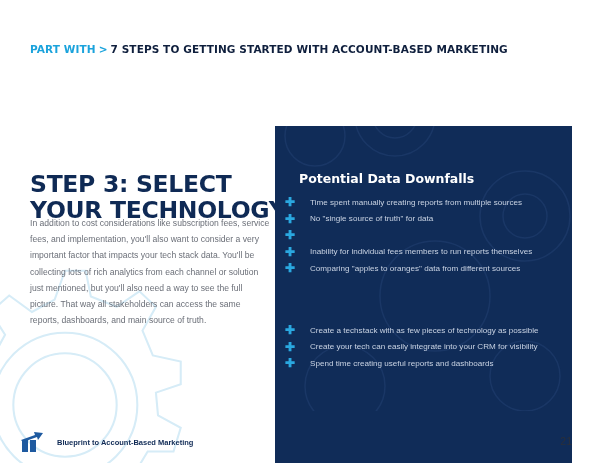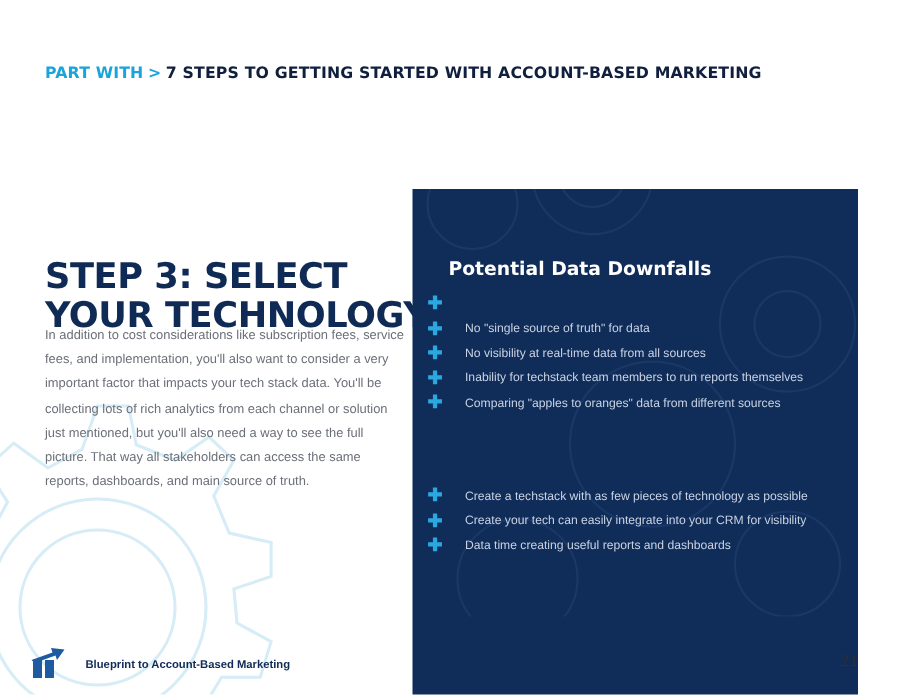--- a/index.html
+++ b/index.html
@@ -97,51 +97,51 @@
       <circle cx="160" cy="170" r="55"></circle>
       <circle cx="70" cy="260" r="40"></circle>
       <circle cx="250" cy="250" r="35"></circle>
     </g>
   </svg>
 
   <h3 class="h-downfalls">Potential Data Downfalls</h3>
   <ul class="list list-downfalls">
     <li>
         <span class="plus">✚</span>
+        <span class="txt">Time spent manually creating reports from multiple sources</span>
       </li>
     <li>
         <span class="plus">✚</span>
         <span class="txt">No "single source of truth" for data</span>
       </li>
     <li>
         <span class="plus">✚</span>
-        <span class="txt">No visibility at real-time data from all sources</span>
       </li>
     <li>
         <span class="plus">✚</span>
-        <span class="txt">Inability for techstack team members to run reports themselves</span>
+        <span class="txt">Inability for individual fees members to run reports themselves</span>
       </li>
     <li>
         <span class="plus">✚</span>
         <span class="txt">Comparing "apples to oranges" data from different sources</span>
       </li>
   </ul>
 
   <ul class="list list-combat">
     <li>
         <span class="plus">✚</span>
         <span class="txt">Create a techstack with as few pieces of technology as possible</span>
       </li>
     <li>
         <span class="plus">✚</span>
         <span class="txt">Create your tech can easily integrate into your CRM for visibility</span>
       </li>
     <li>
         <span class="plus">✚</span>
-        <span class="txt">Data time creating useful reports and dashboards</span>
+        <span class="txt">Spend time creating useful reports and dashboards</span>
       </li>
   </ul>
 </div>
 
 <div class="footer">
   <svg class="logo" viewBox="0 0 24 22">
     <rect x="2" y="10" width="6" height="12" fill="#1e5aa0"></rect>
     <rect x="10" y="10" width="6" height="12" fill="#1e5aa0"></rect>
     <path d="M1 10 L15 5 L14 2 L23 3 L18 10 L17 7 L3 12 Z" fill="#1e5aa0"></path>
   </svg>

